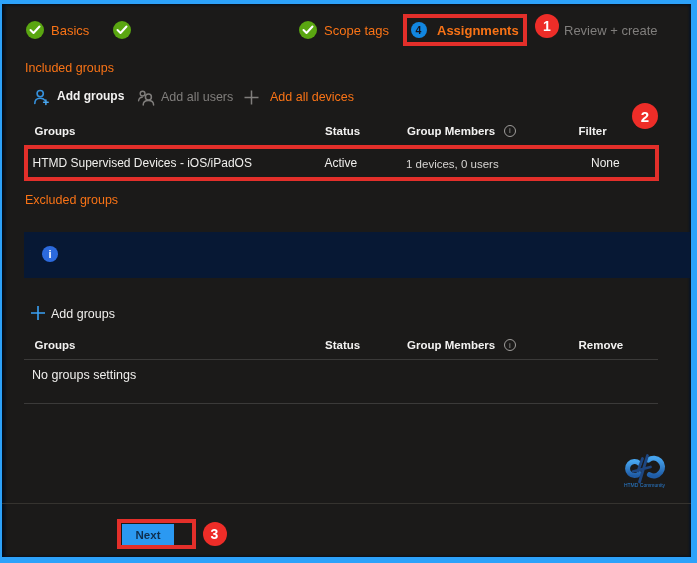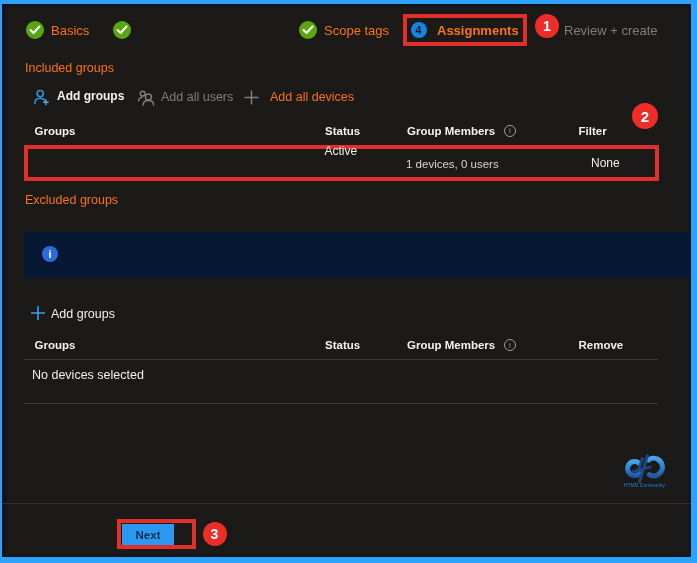--- a/index.html
+++ b/index.html
@@ -78,21 +78,22 @@
 
   <div class="hdr" style="left:32.5px; top:120.5px;">Groups</div>
   <div class="hdr" style="left:323px; top:120.5px;">Status</div>
   <div class="hdr" style="left:405px; top:120.5px;">Group Members</div>
   <div class="abs" style="left:502px; top:120.5px; width:12px; height:12px; border:1.2px solid #9f9d9b; border-radius:50%; color:#9f9d9b; font-size:8px; line-height:9px; display:flex; align-items:center; justify-content:center;">i</div>
   <div class="hdr" style="left:576.5px; top:120.5px;">Filter</div>
 
   <div class="redcirc" style="left:630px; top:99px; width:26px; height:26px; font-size:15px;">2</div>
 
   <div class="redbox" style="left:22px; top:141px; width:635px; height:36px;"></div>
-  <div class="cell" style="left:322.5px; top:140px;">Active</div>
+  <div class="cell" style="left:30.5px; top:152px;">HTMD Supervised Devices - iOS/iPadOS</div>
+  <div class="cell" style="left:322.5px; top:152px;">Active</div>
   <div class="cell" style="left:404px; top:152.5px; font-size:11.5px; color:#d6d4d2;">1 devices, 0 users</div>
   <div class="cell" style="left:575px; top:152px;margin-left:14px;">None</div>
 
   <div class="t13" style="left:23px; top:189px; font-size:12.5px;">Excluded groups</div>
 
   <div class="abs" style="left:22px; top:228px; width:666px; height:46px; background:#071834;"></div>
   <div class="info-i" style="left:40px; top:241.5px;">i</div>
 
   <div class="abs" style="left:28px; top:301px;">
     <svg width="16" height="16" viewBox="0 0 16 16">
@@ -101,21 +102,21 @@
   </div>
   <div class="abs" style="left:49px; top:303px; font-size:12.5px; line-height:14px; color:#f0efed; white-space:nowrap;">Add groups</div>
 
   <div class="hdr" style="left:32.5px; top:334.5px;">Groups</div>
   <div class="hdr" style="left:323px; top:334.5px;">Status</div>
   <div class="hdr" style="left:405px; top:334.5px;">Group Members</div>
   <div class="abs" style="left:502px; top:335px; width:12px; height:12px; border:1.2px solid #9f9d9b; border-radius:50%; color:#9f9d9b; font-size:8px; line-height:9px; display:flex; align-items:center; justify-content:center;">i</div>
   <div class="hdr" style="left:576.5px; top:334.5px;">Remove</div>
 
   <div class="line" style="left:22px; top:354.5px; width:634px;"></div>
-  <div class="cell" style="left:30px; top:364px; font-size:12.5px;">No devices selected</div>
+  <div class="cell" style="left:30px; top:364px; font-size:12.5px;">No groups settings</div>
   <div class="line" style="left:22px; top:398.5px; width:634px;"></div>
 
   <div class="abs" style="left:619px; top:446px; width:48px; height:42px;">
     <svg width="48" height="42" viewBox="0 0 48 42">
       <defs>
         <linearGradient id="lg" x1="0" y1="0" x2="0" y2="1">
           <stop offset="0" stop-color="#46a4ee"></stop>
             <stop offset="1" stop-color="#1f5ca6"></stop>
         </linearGradient>
       </defs>

